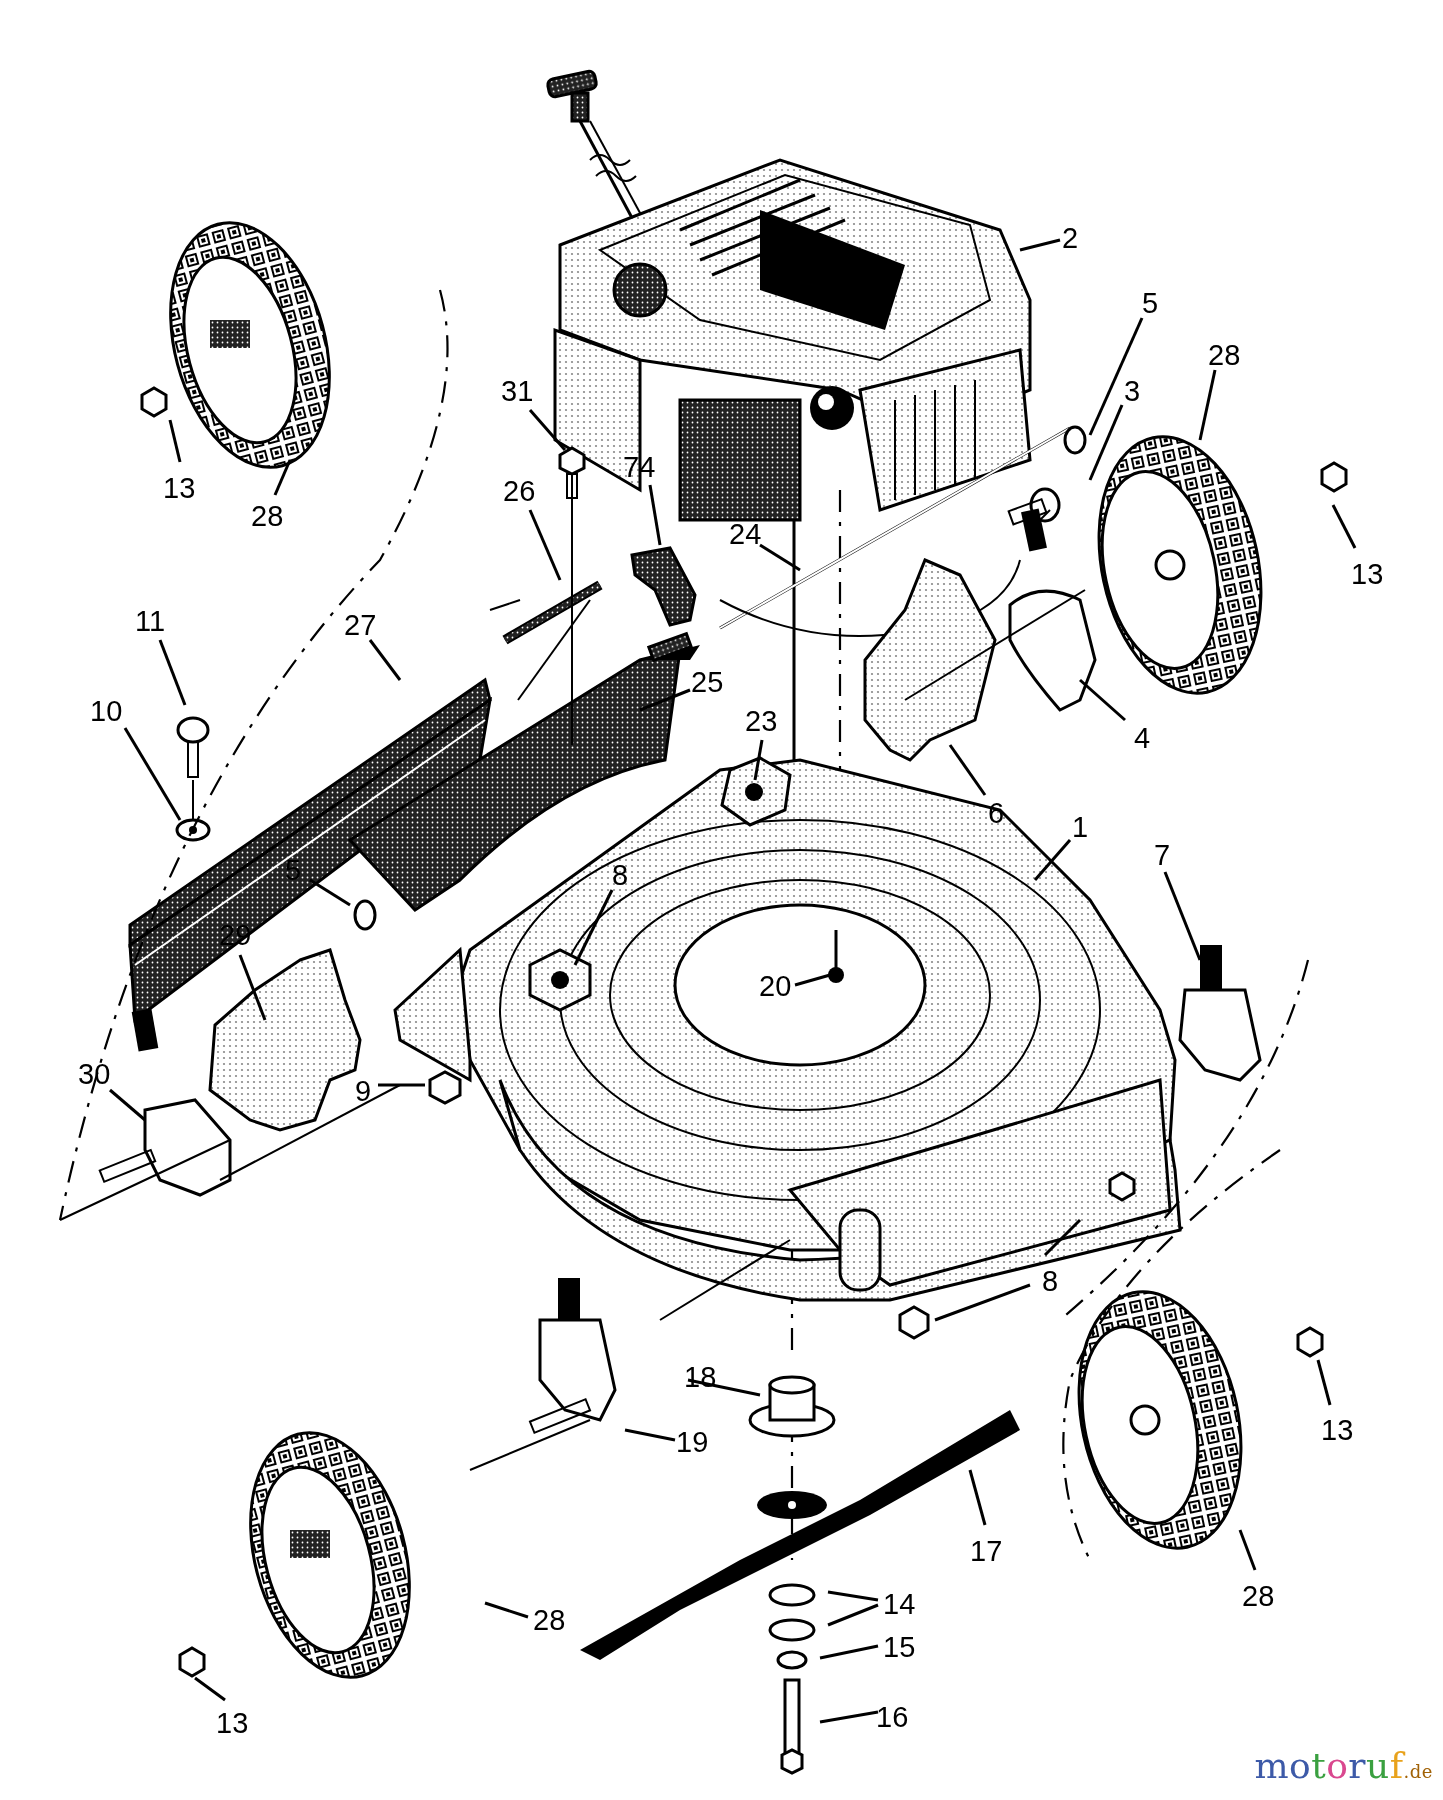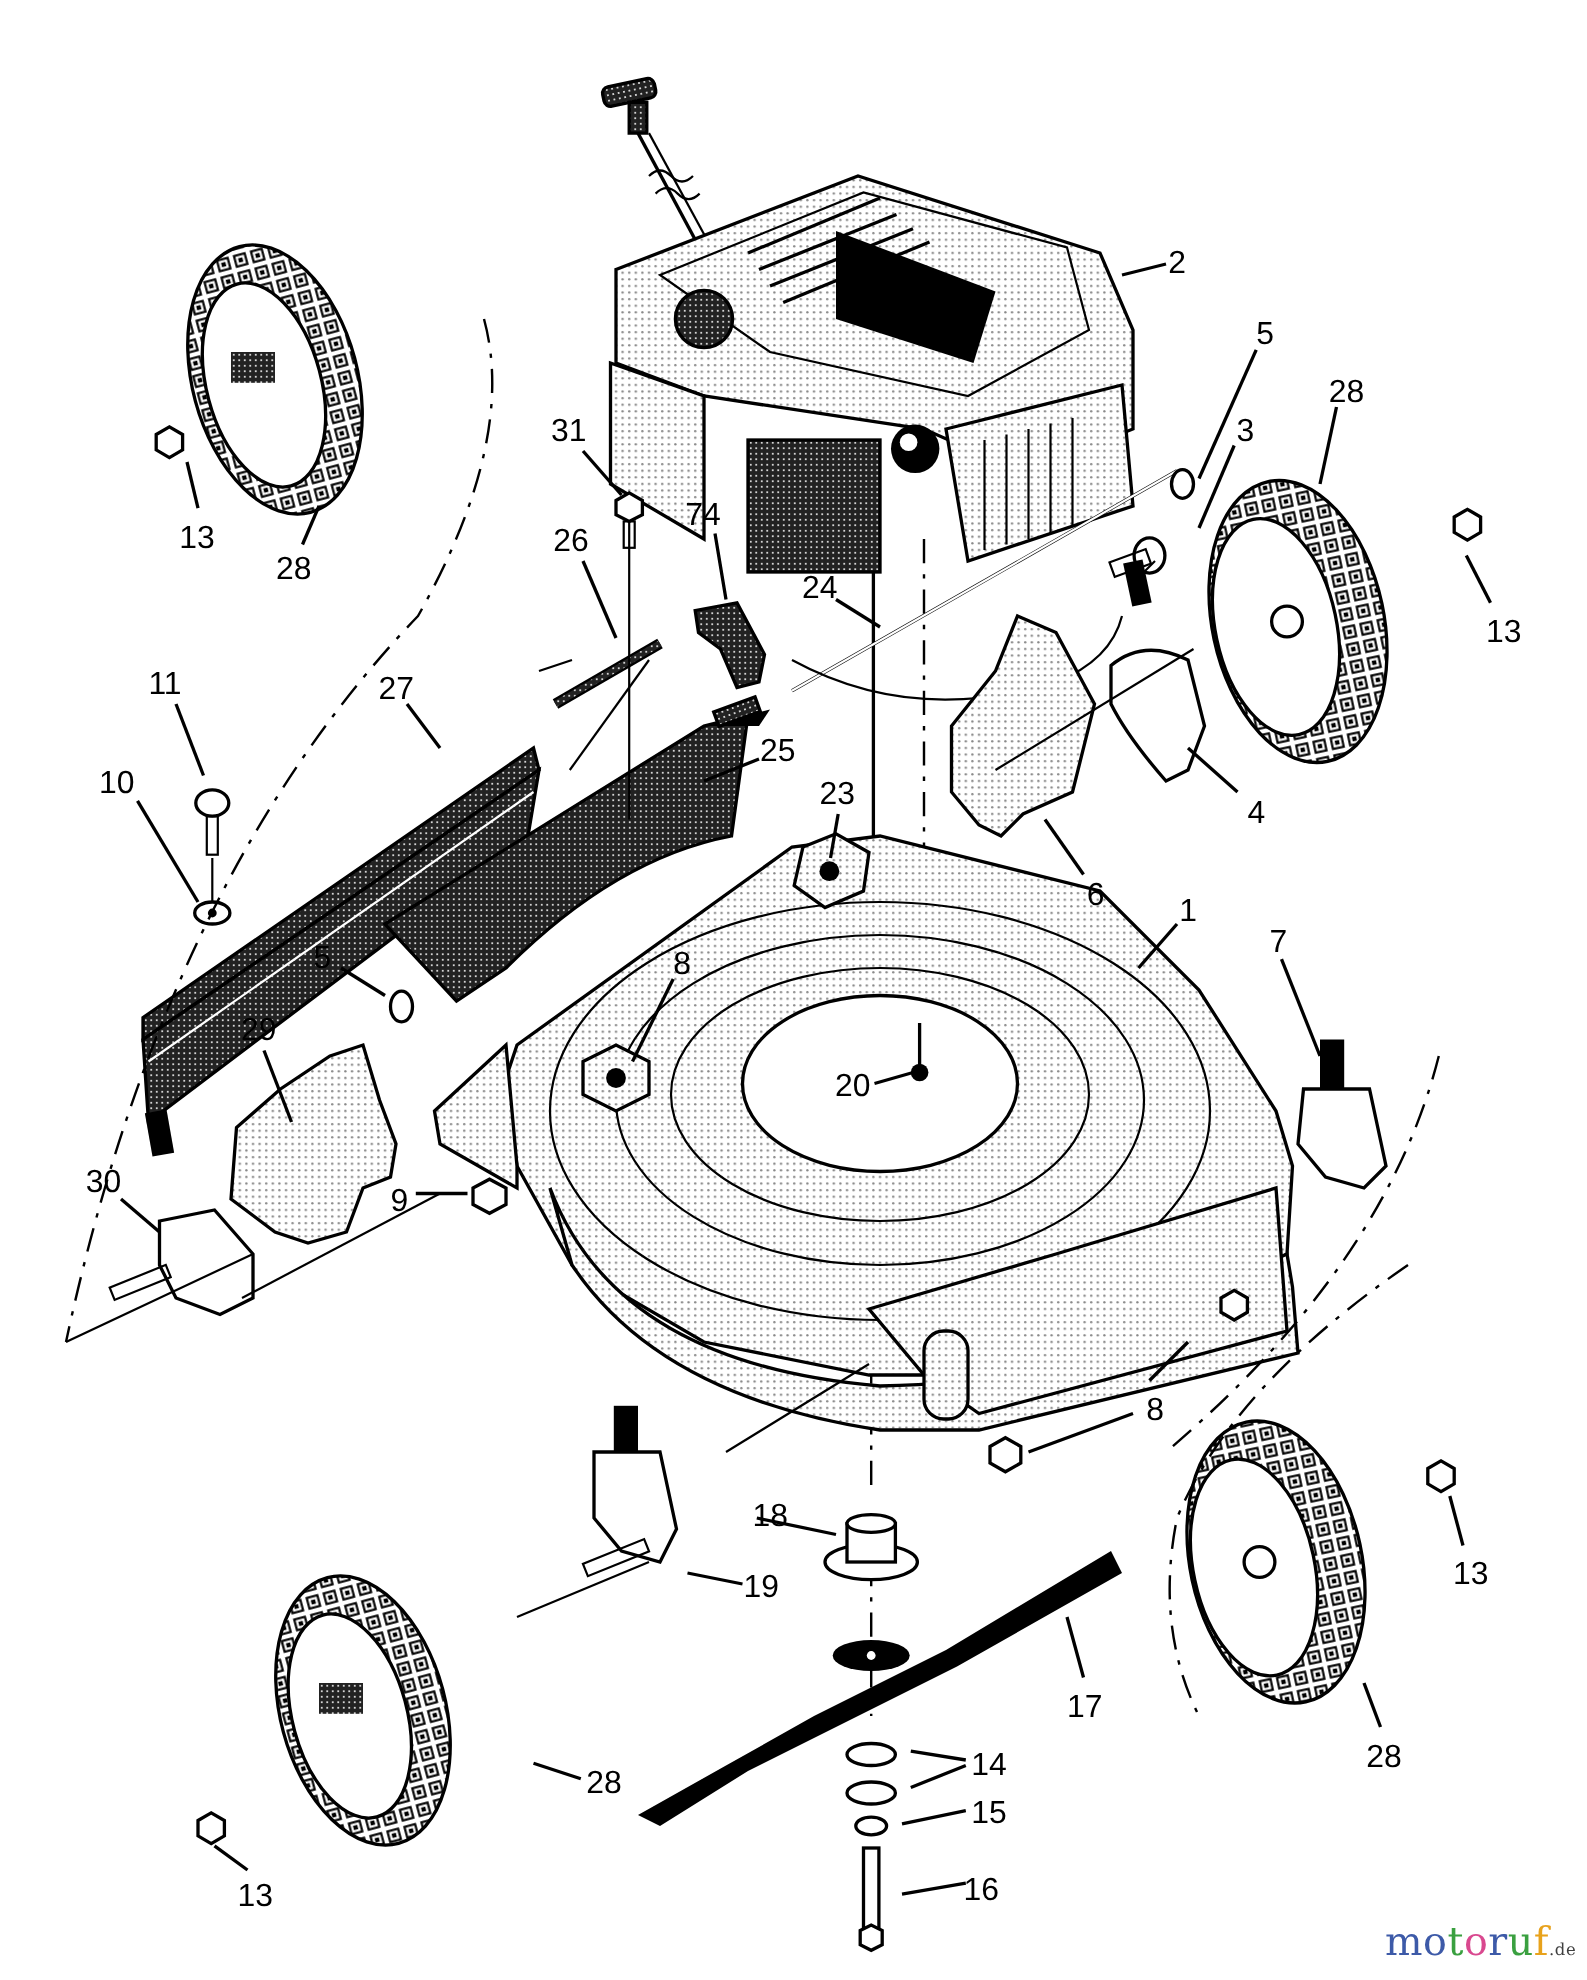--- a/index.html
+++ b/index.html
@@ -5,21 +5,21 @@
   html, body { margin: 0; padding: 0; background: #ffffff; }
   body { width: 1443px; height: 1800px; position: relative; overflow: hidden; font-family: "Liberation Sans", sans-serif; }
   #diagram { position: absolute; left: 0; top: 0; width: 1443px; height: 1800px; }
   .callout { font-family: "Liberation Sans", sans-serif; font-size: 29px; fill: #000; }
   .leader { stroke: #000; stroke-width: 3; fill: none; }
   .thin { stroke: #000; stroke-width: 2; fill: none; }
   .dash { stroke: #000; stroke-width: 2.2; fill: none; stroke-dasharray: 22 10 4 10; }
   .outline { stroke: #000; stroke-width: 3; }
   .watermark { position: absolute; right: 10px; bottom: 14px; font-family: "DejaVu Serif", serif; font-size: 36px; letter-spacing: 0.5px; }
   .watermark span { display: inline-block; }
-  .watermark .tld { font-size: 15px; color: #404040; }
+  .watermark .tld { font-size: 18px; color: #a16207; }
 </style>
 </head>
 <body>
 
 <svg id="diagram" viewBox="0 0 1443 1800" xmlns="http://www.w3.org/2000/svg">
   <defs>
     <pattern id="dots" width="6" height="6" patternUnits="userSpaceOnUse">
       <rect width="6" height="6" fill="#fff"></rect>
       <circle cx="2" cy="2" r="1.1" fill="#888"></circle>
     </pattern>

